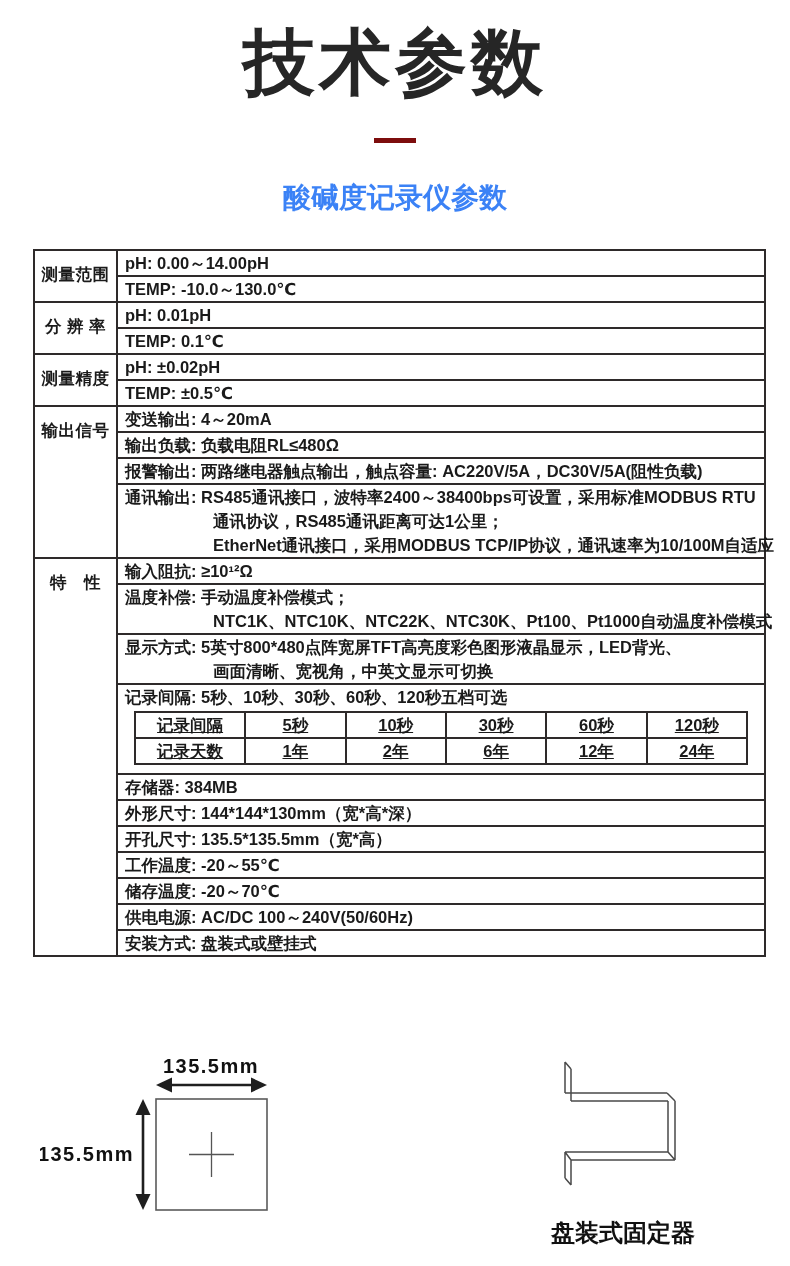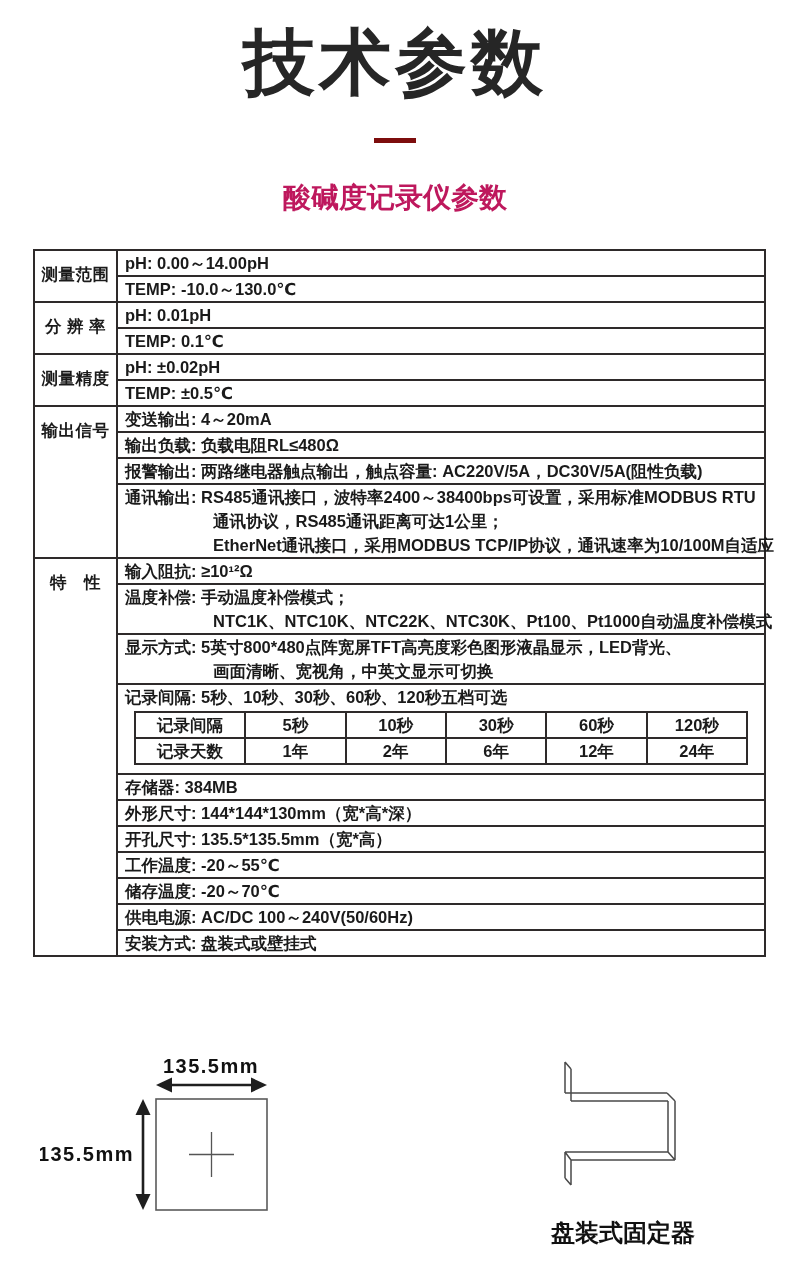--- a/index.html
+++ b/index.html
@@ -27,21 +27,21 @@
     width: 42px;
     height: 5px;
     margin: 40px auto 0;
     background: #7d0d0d;
   }
   .subtitle {
     margin-top: 36px;
     text-align: center;
     font-size: 28px;
     font-weight: 700;
-    color: #be185d;
+    color: #3b82f6;
   }
 
   
   table.spec {
     border-collapse: collapse;
     table-layout: fixed;
     width: 733px;
     margin: 32px 0 0 33px;
   }
   table.spec col.c-lbl { width: 83px; }
@@ -61,20 +61,21 @@
   table.spec td.val { padding: 0 4px 0 7px; }
   .ln { white-space: nowrap; }
   .ln.indent { padding-left: 88px; }
 
   
   table.inner {
     border-collapse: collapse;
     table-layout: fixed;
     width: calc(100% - 21px);
     margin: 2px 12px 8px 9px;
+    text-decoration: underline;
   }
   table.inner td {
     border: 2px solid #2e2a2a;
     text-align: center;
     font-size: 16.5px;
     font-weight: 600;
     line-height: 24px;
     padding: 0;
   }
   table.inner col.ic-0 { width: 18%; }

